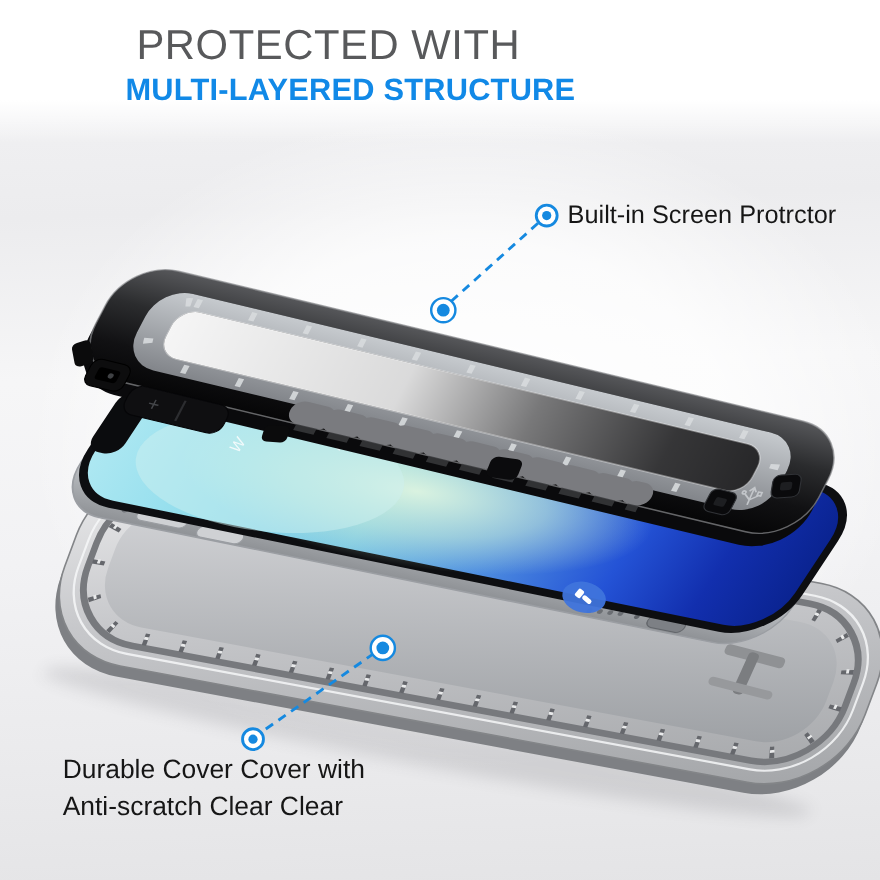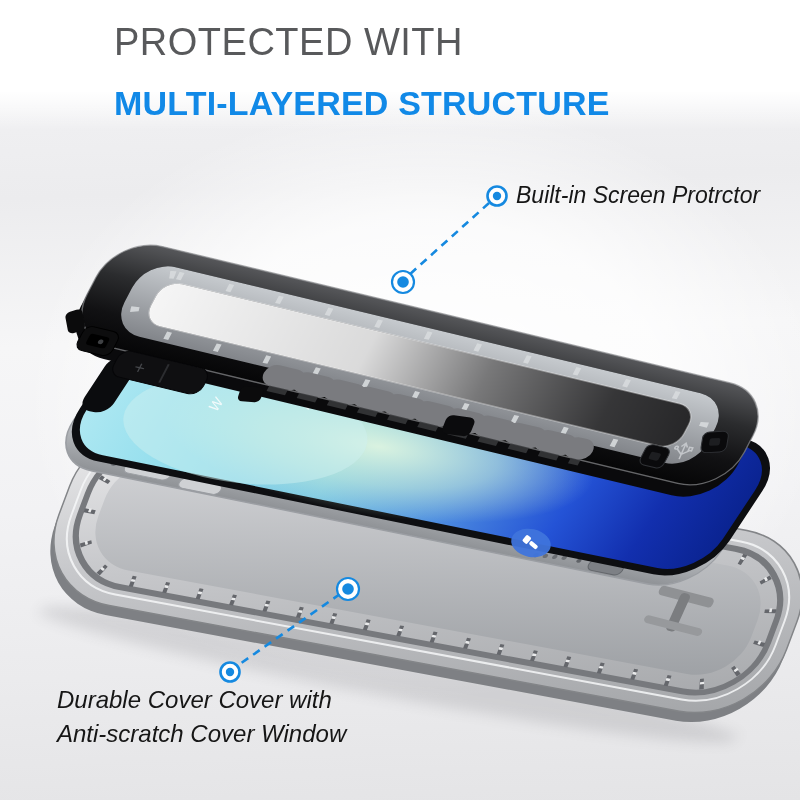--- a/index.html
+++ b/index.html
@@ -3,23 +3,23 @@
 <meta charset="utf-8">
 <style>
   html,body{margin:0;padding:0;background:#fff;}
   .stage{
     position:relative;width:800px;height:800px;overflow:hidden;
     background:linear-gradient(178deg,#fbfbfc 0%,#f1f1f3 10%,#ececee 24%,#f6f6f7 42%,#f2f2f4 62%,#ebebed 82%,#e4e4e6 100%);
     font-family:"Liberation Sans", sans-serif;
   }
   .render-svg{position:absolute;left:0;top:0;z-index:1;}
   .title-block{position:absolute;left:114px;top:22px;z-index:5;}
-  .title-line1{font-size:38px;color:#58595b;font-weight:400;letter-spacing:.5px;line-height:1.1;}
-  .title-line2{font-size:34px;color:#1189e7;font-weight:700;letter-spacing:.2px;line-height:1.1;margin-top:21px;}
-  .callout-label{position:absolute;z-index:5;color:#161616;font-style:italic;}
+  .title-line1{font-size:38px;color:#58595b;font-weight:400;letter-spacing:.5px;line-height:1.1;margin-left:10px;}
+  .title-line2{font-size:28px;color:#1189e7;font-weight:700;letter-spacing:.2px;line-height:1.1;margin-top:3px;}
+  .callout-label{position:absolute;z-index:5;color:#161616;}
   .callout-top{left:516px;top:182px;font-size:23px;}
   .callout-bottom{left:57px;top:683px;font-size:24px;line-height:34px;}
 </style>
 </head>
 <body>
 
 <div class="stage">
 
   <svg class="render-svg" width="800" height="800" viewBox="0 0 800 800">
     <defs>
@@ -217,16 +217,16 @@
 
   <div class="title-block">
     <div class="title-line1">PROTECTED WITH</div>
     <div class="title-line2">MULTI-LAYERED STRUCTURE</div>
   </div>
 
   <div class="callout-label callout-top">Built-in Screen Protrctor</div>
 
   <div class="callout-label callout-bottom">
     <div>Durable Cover Cover with</div>
-    <div>Anti-scratch Cover Window</div>
+    <div>Anti-scratch Clear Clear</div>
   </div>
 
 </div>
 
 </body></html>

